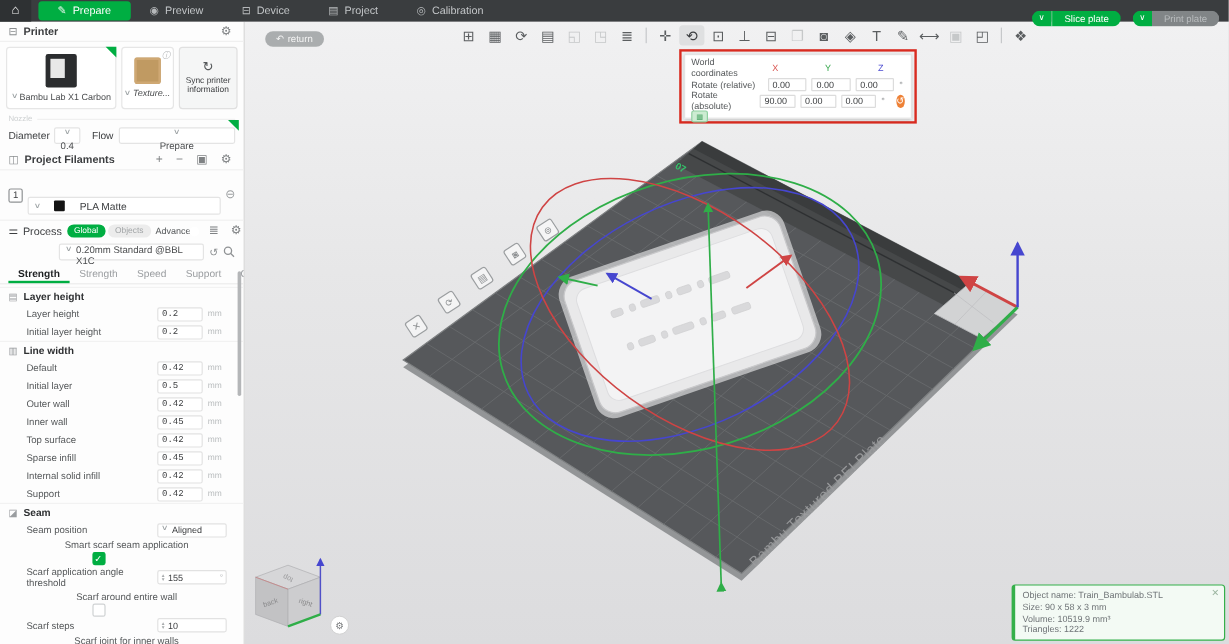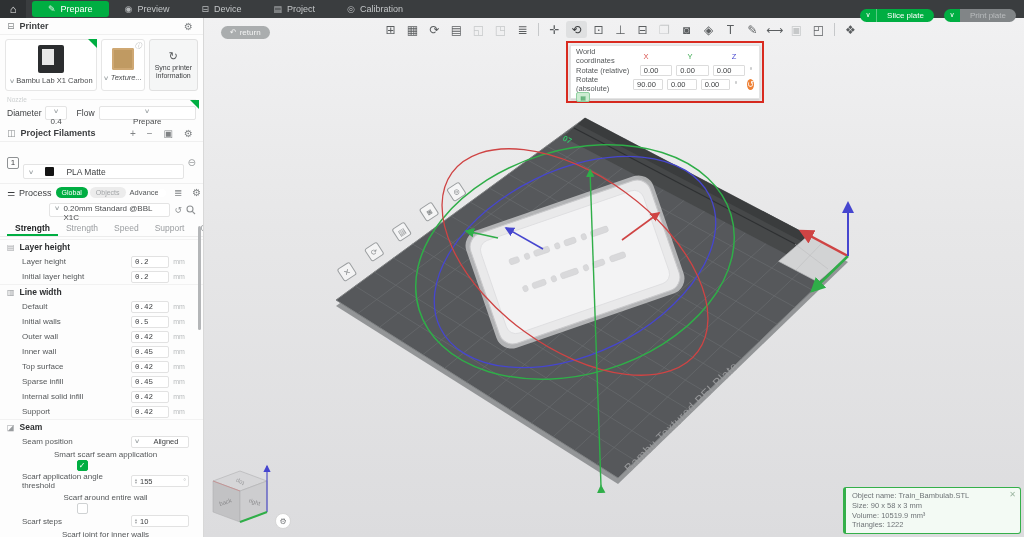--- a/index.html
+++ b/index.html
@@ -99,21 +99,21 @@
     font-size:8.5px; font-weight:bold; color:#2e3032; border-top:1px solid #f2f2f2; }
   .psec-head .sec-ic { color:#9a9da0; font-weight:normal; font-size:8px; }
   .prow { display:flex; align-items:center; padding:0 10px 0 22px; min-height:15px; }
   .prow.cb { min-height:13px;flex-direction:column; }
   .prow .plabel2 { flex:1; font-size:8px; color:#55585a; line-height:1.15; padding:1px 4px 1px 0; }
   .pctrl { width:62px; display:flex; align-items:center; }
   .vbox { width:38px; height:12px; border:1px solid #e2e2e2; border-radius:2px; background:#fff;
     font-size:7.5px; color:#3c3e40; display:flex; align-items:center; padding:0 3px;font-family:Liberation Mono, monospace; }
   .unit { width:20px; font-size:7px; color:#b9bcbe; text-align:center; }
   .selbox { width:58px; height:12px; border:1px solid #e2e2e2; border-radius:2px; background:#fff;
-    font-size:7.5px; color:#3c3e40; display:flex; align-items:flex-start; gap:14px; padding:0 3px; }
+    font-size:7.5px; color:#3c3e40; display:flex; align-items:flex-start; gap:4px; padding:0 3px; }
   .spinbox { width:58px; height:12px; border:1px solid #e2e2e2; border-radius:2px; background:#fff;
     font-size:7.5px; color:#3c3e40; display:flex; align-items:center; gap:2px; padding:0 2px; }
   .spin-ar { display:flex; flex-direction:column; font-size:4px; color:#a8abad; line-height:.9; }
   .spin-unit { margin-left:auto; color:#b9bcbe; font-size:7px; }
   .cbx { width:11px; height:11px; border-radius:2px; border:1px solid #cfd2d3; background:#fff;
     display:flex; align-items:center; justify-content:center; }
   .cbx.on { background:#00ae42; border-color:#00ae42; color:#fff; font-size:8px; }
   .sb-scroll { position:absolute; right:2px; top:208px; width:3px; height:104px;
     background:#b4b6b8; border-radius:2px; }
 
@@ -315,21 +315,21 @@
           <span>Line width</span>
         </div>
         <div class="prow">
           <span class="plabel2">Default</span>
           <span class="pctrl">
             <span class="vbox">0.42</span>
             <span class="unit">mm</span>
           </span>
         </div>
         <div class="prow">
-          <span class="plabel2">Initial walls</span>
+          <span class="plabel2">Initial layer</span>
           <span class="pctrl">
             <span class="vbox">0.5</span>
             <span class="unit">mm</span>
           </span>
         </div>
         <div class="prow">
           <span class="plabel2">Outer wall</span>
           <span class="pctrl">
             <span class="vbox">0.42</span>
             <span class="unit">mm</span>

